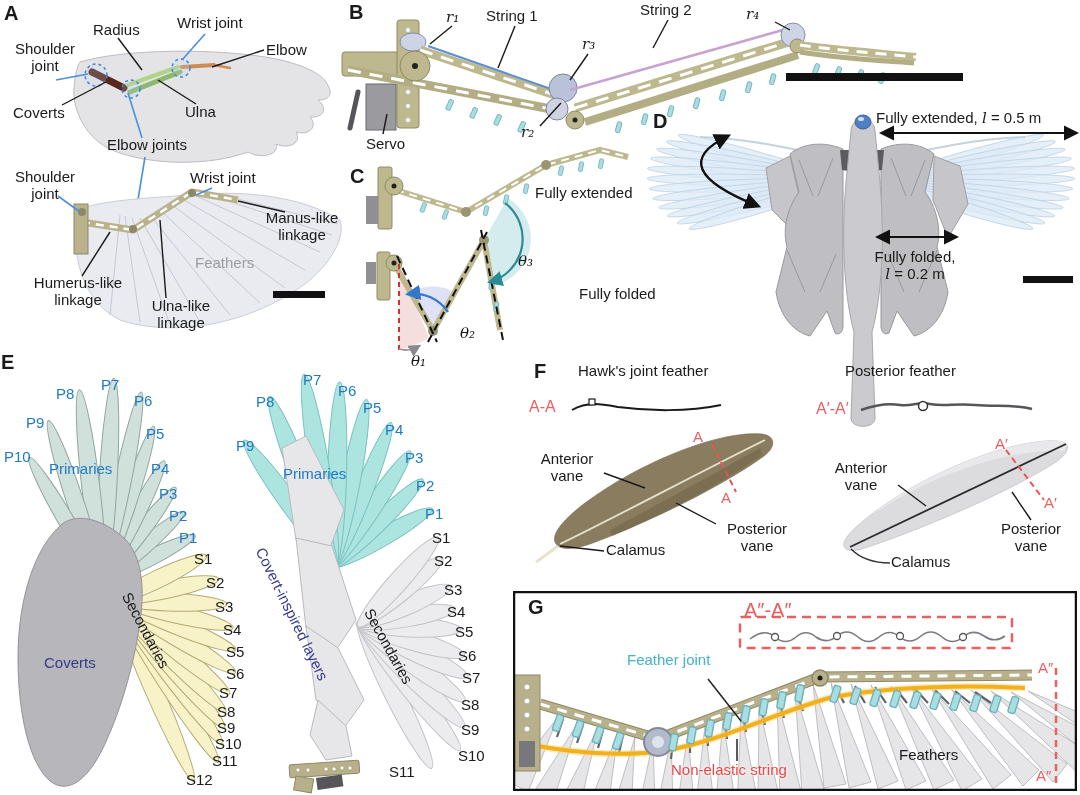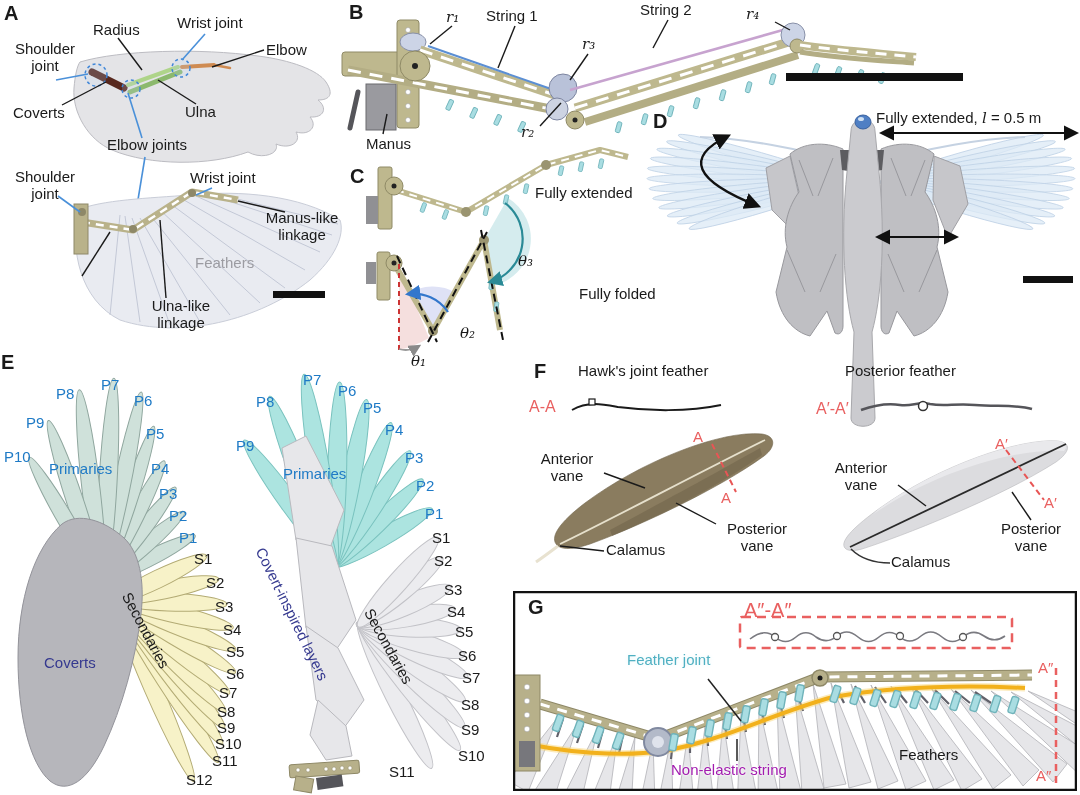--- a/index.html
+++ b/index.html
@@ -6,21 +6,21 @@
   #fig{position:relative;width:1080px;height:795px;background:#ffffff;
        font-family:"Liberation Sans",sans-serif;overflow:hidden;}
   #art{position:absolute;left:0;top:0;}
   .lbl{position:absolute;font-size:15px;color:#1a1a1a;line-height:1.12;white-space:nowrap;}
   .wrap{white-space:normal;text-align:center;}
   .letter{font-weight:bold;font-size:20px;}
   .blue{color:#1e7ac6;}
   .navy{color:#35398f;}
   .red{color:#e96060;}
   .teal{color:#4fb0c2;text-shadow:0 0 5px #e2f4f7,0 0 2px #fff;}
-  .yellow{color:#a21caf;text-shadow:0 0 3px #fff,0 0 2px #fff;}
+  .yellow{color:#ef4444;text-shadow:0 0 3px #fff,0 0 2px #fff;}
   .gray{color:#9c9ca2;}
   .it{font-family:"DejaVu Serif",serif;font-style:italic;}
   .rot{transform-origin:left top;}
 </style>
 </head>
 <body>
 
 <div id="fig">
 
 <svg id="art" width="1080" height="795" viewBox="0 0 1080 795">
@@ -475,37 +475,39 @@
 <div class="lbl" style="left:93px;top:22px">Radius</div>
 <div class="lbl" style="left:177px;top:15px">Wrist joint</div>
 <div class="lbl" style="left:266px;top:42px">Elbow</div>
 <div class="lbl" style="left:13px;top:105px">Coverts</div>
 <div class="lbl" style="left:185px;top:104px">Ulna</div>
 <div class="lbl" style="left:107px;top:137px">Elbow joints</div>
 <div class="lbl wrap" style="left:8px;top:169px;width:74px">Shoulder joint</div>
 <div class="lbl" style="left:190px;top:170px">Wrist joint</div>
 <div class="lbl wrap" style="left:254px;top:210px;width:96px">Manus-like linkage</div>
 <div class="lbl gray" style="left:195px;top:255px">Feathers</div>
+<div class="lbl wrap" style="left:20px;top:275px;width:116px">Humerus-like linkage</div>
 <div class="lbl wrap" style="left:138px;top:298px;width:86px">Ulna-like linkage</div>
 
 <div class="lbl it" style="left:446px;top:9px">r₁</div>
 <div class="lbl" style="left:486px;top:8px">String 1</div>
 <div class="lbl" style="left:640px;top:2px">String 2</div>
 <div class="lbl it" style="left:746px;top:6px">r₄</div>
 <div class="lbl it" style="left:582px;top:36px">r₃</div>
 <div class="lbl it" style="left:521px;top:124px">r₂</div>
-<div class="lbl" style="left:366px;top:136px">Manus</div>
+<div class="lbl" style="left:366px;top:136px">Servo</div>
 
 <div class="lbl" style="left:535px;top:185px">Fully extended</div>
 <div class="lbl" style="left:579px;top:286px">Fully folded</div>
 <div class="lbl it" style="left:518px;top:253px">θ₃</div>
 <div class="lbl it" style="left:460px;top:325px">θ₂</div>
 <div class="lbl it" style="left:411px;top:353px">θ₁</div>
 
 <div class="lbl" style="left:876px;top:110px"><span>Fully extended, </span><span class="it">l</span><span> = 0.5 m</span></div>
+<div class="lbl wrap" style="left:856px;top:249px;width:118px"><span>Fully folded,</span><br><span class="it">l</span><span> = 0.2 m</span></div>
 
 <div class="lbl blue" style="left:4px;top:449px">P10</div>
 <div class="lbl blue" style="left:26px;top:415px">P9</div>
 <div class="lbl blue" style="left:56px;top:386px">P8</div>
 <div class="lbl blue" style="left:101px;top:377px">P7</div>
 <div class="lbl blue" style="left:134px;top:393px">P6</div>
 <div class="lbl blue" style="left:146px;top:426px">P5</div>
 <div class="lbl blue" style="left:151px;top:461px">P4</div>
 <div class="lbl blue" style="left:159px;top:486px">P3</div>
 <div class="lbl blue" style="left:169px;top:508px">P2</div>

